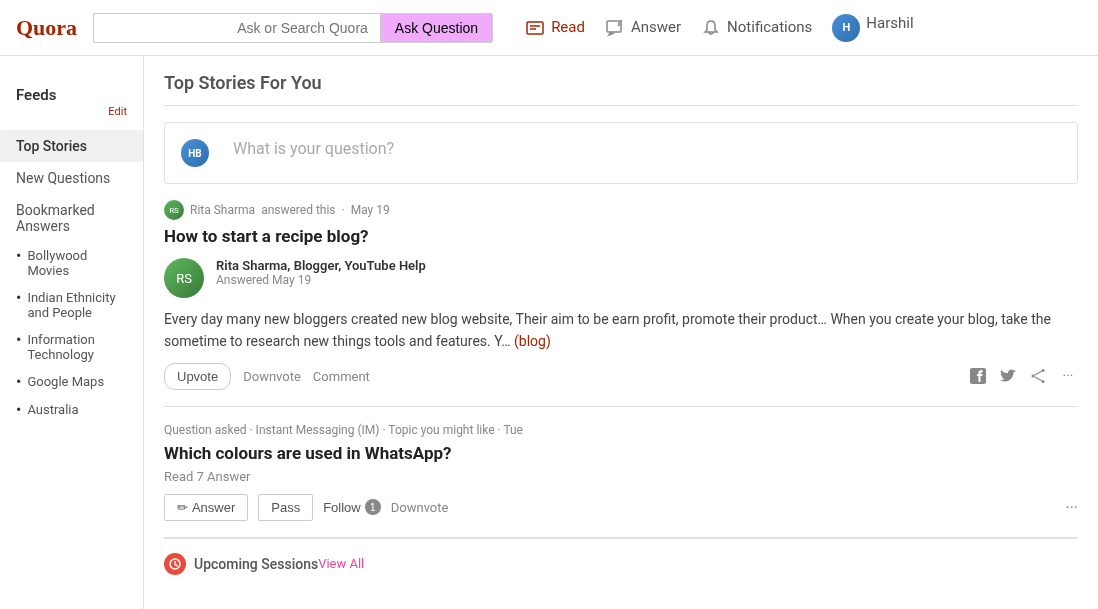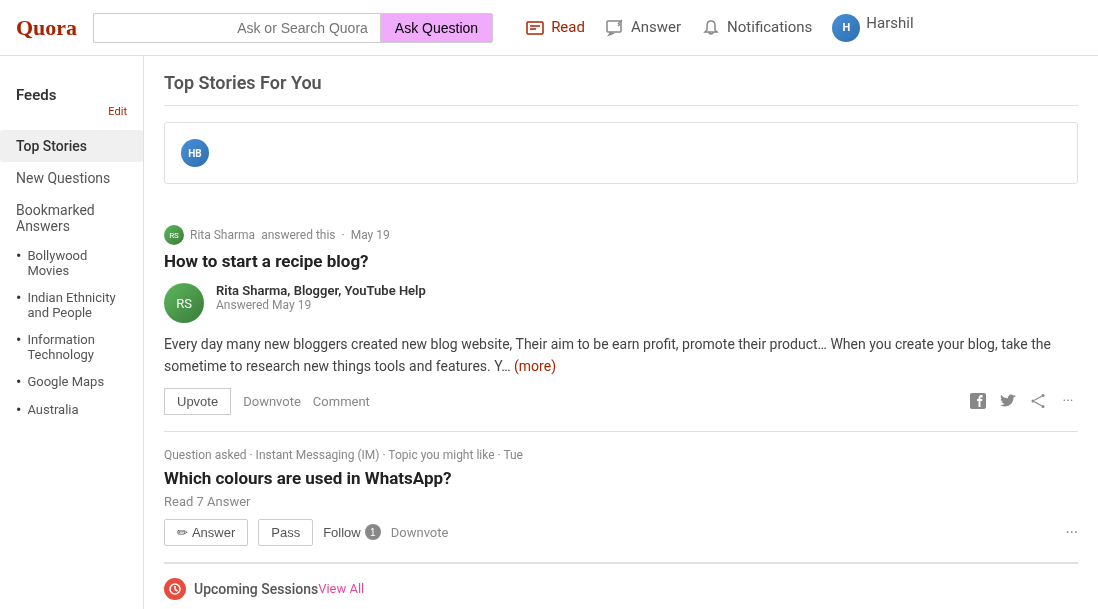--- a/index.html
+++ b/index.html
@@ -153,21 +153,21 @@
       margin-bottom: 16px;
       padding-bottom: 12px;
       border-bottom: 1px solid #e0e0e0;
     }
 
     
     .question-box {
       border: 1px solid #e0e0e0;
       border-radius: 3px;
       padding: 16px;
-      margin-bottom: 25px;
+      margin-bottom: 0;
       display: flex;
       align-items: flex-start;
       gap: 24px;
     }
     .user-mini-avatar {
       width: 28px;
       height: 28px;
       border-radius: 50%;
       background: linear-gradient(135deg, #4a90d9, #2c6fad);
       display: flex;
@@ -263,21 +263,21 @@
     }
     .action-left {
       display: flex;
       align-items: center;
       gap: 12px;
     }
     .upvote-btn {
       background: #fff;
       border: 1px solid #ccc;
       padding: 5px 12px;
-      border-radius: 0;
+      border-radius: 11px;
       cursor: pointer;
       font-size: 13px;
       color: #555;
     }
     .action-link {
       color: #888;
       font-size: 13px;
       cursor: pointer;
     }
     .action-right {
@@ -488,20 +488,21 @@
       <span class="bullet">•</span>
       <span>Australia</span>
     </div>
   </aside>
 
   <main class="content">
     <div class="content-title">Top Stories For You</div>
 
     <div class="question-box">
       <div class="user-mini-avatar">HB</div>
+      <span class="question-prompt">What is your question?</span>
     </div>
 
     <div class="story-card">
       <div class="story-meta">
         <div class="answerer">
           <div class="answerer-avatar">RS</div>
           <span>Rita Sharma</span>
           <span>answered this</span>
           <span>·</span>
           <span>May 19</span>
@@ -510,21 +511,21 @@
       <div class="story-question">How to start a recipe blog?</div>
       <div class="answer-block">
         <div class="answer-avatar">RS</div>
         <div class="answer-info">
           <span class="answer-author">Rita Sharma, Blogger, YouTube Help</span>
           <span class="answer-date">Answered May 19</span>
         </div>
       </div>
       <div class="answer-text">
         <span>Every day many new bloggers created new blog website, Their aim to be earn profit, promote their product… When you create your blog, take the sometime to research new things tools and features. Y…</span>
-        <span class="more-link">(more)</span>
+        <span class="more-link">(blog)</span>
       </div>
       <div class="action-bar">
         <div class="action-left">
           <button class="upvote-btn">Upvote</button>
           <span class="action-link">Downvote</span>
           <span class="action-link">Comment</span>
         </div>
         <div class="action-right">
           <span class="social-icon">
             <svg width="16" height="16" viewBox="0 0 16 16" fill="#888">

